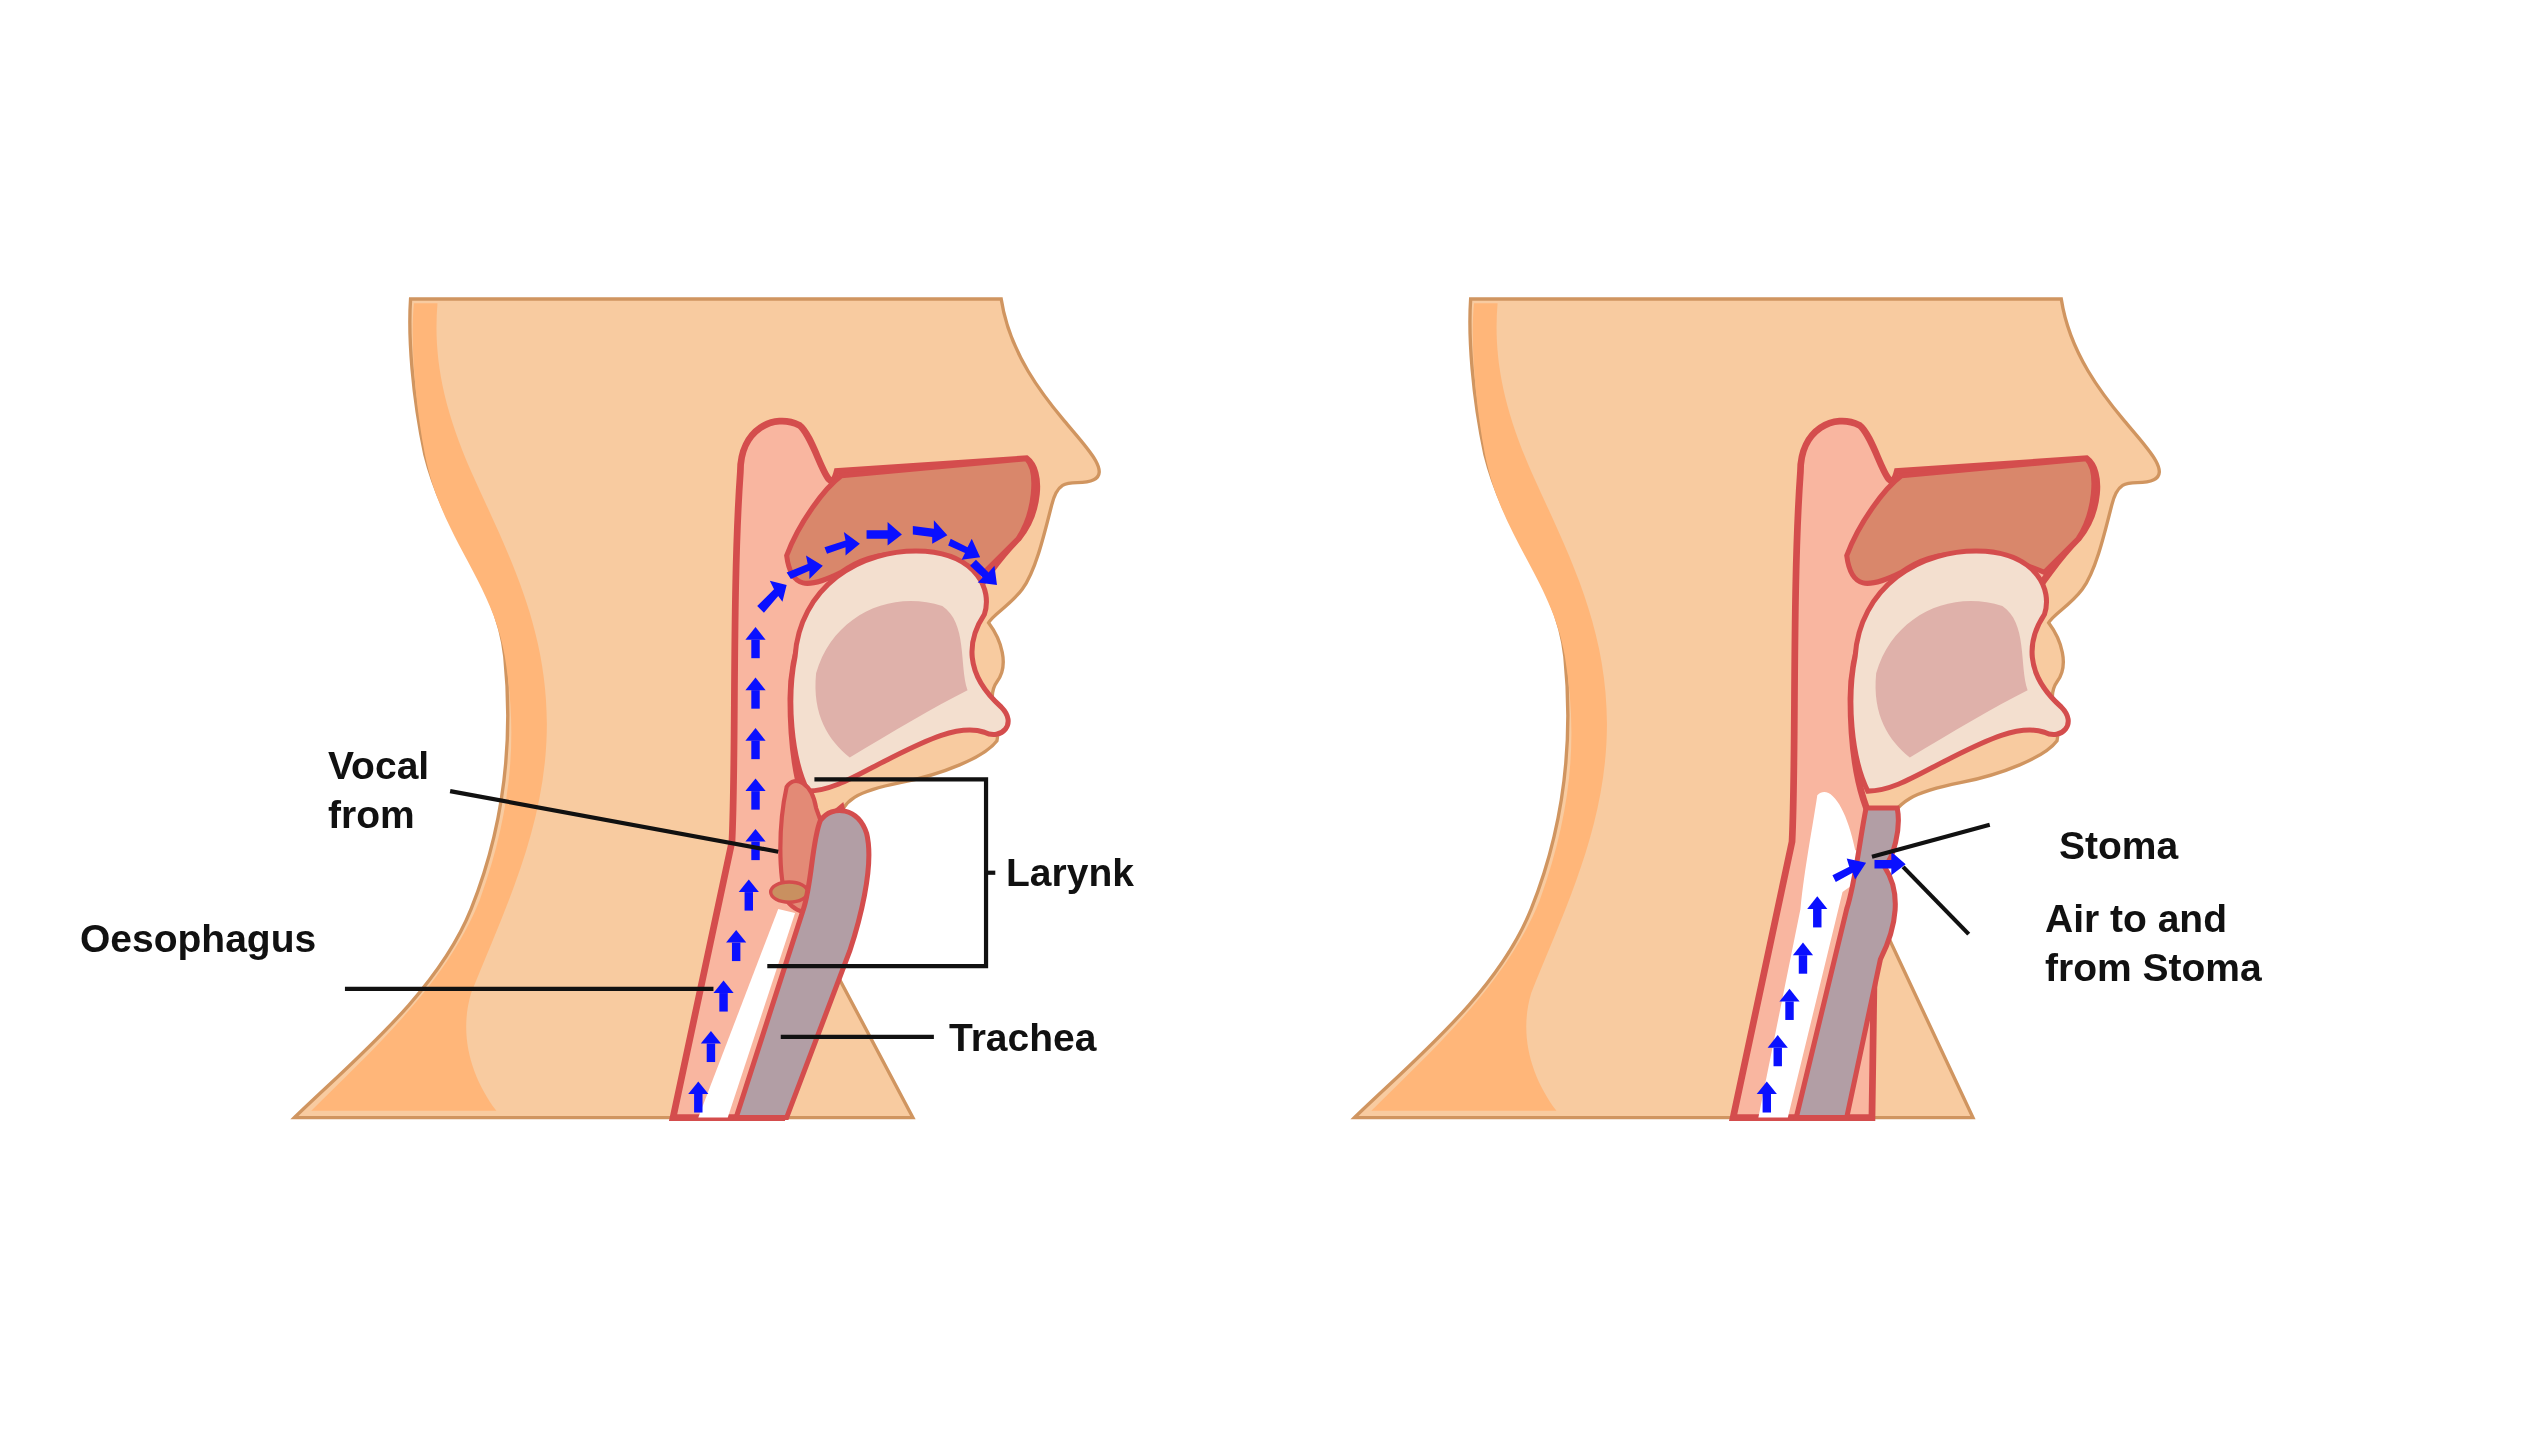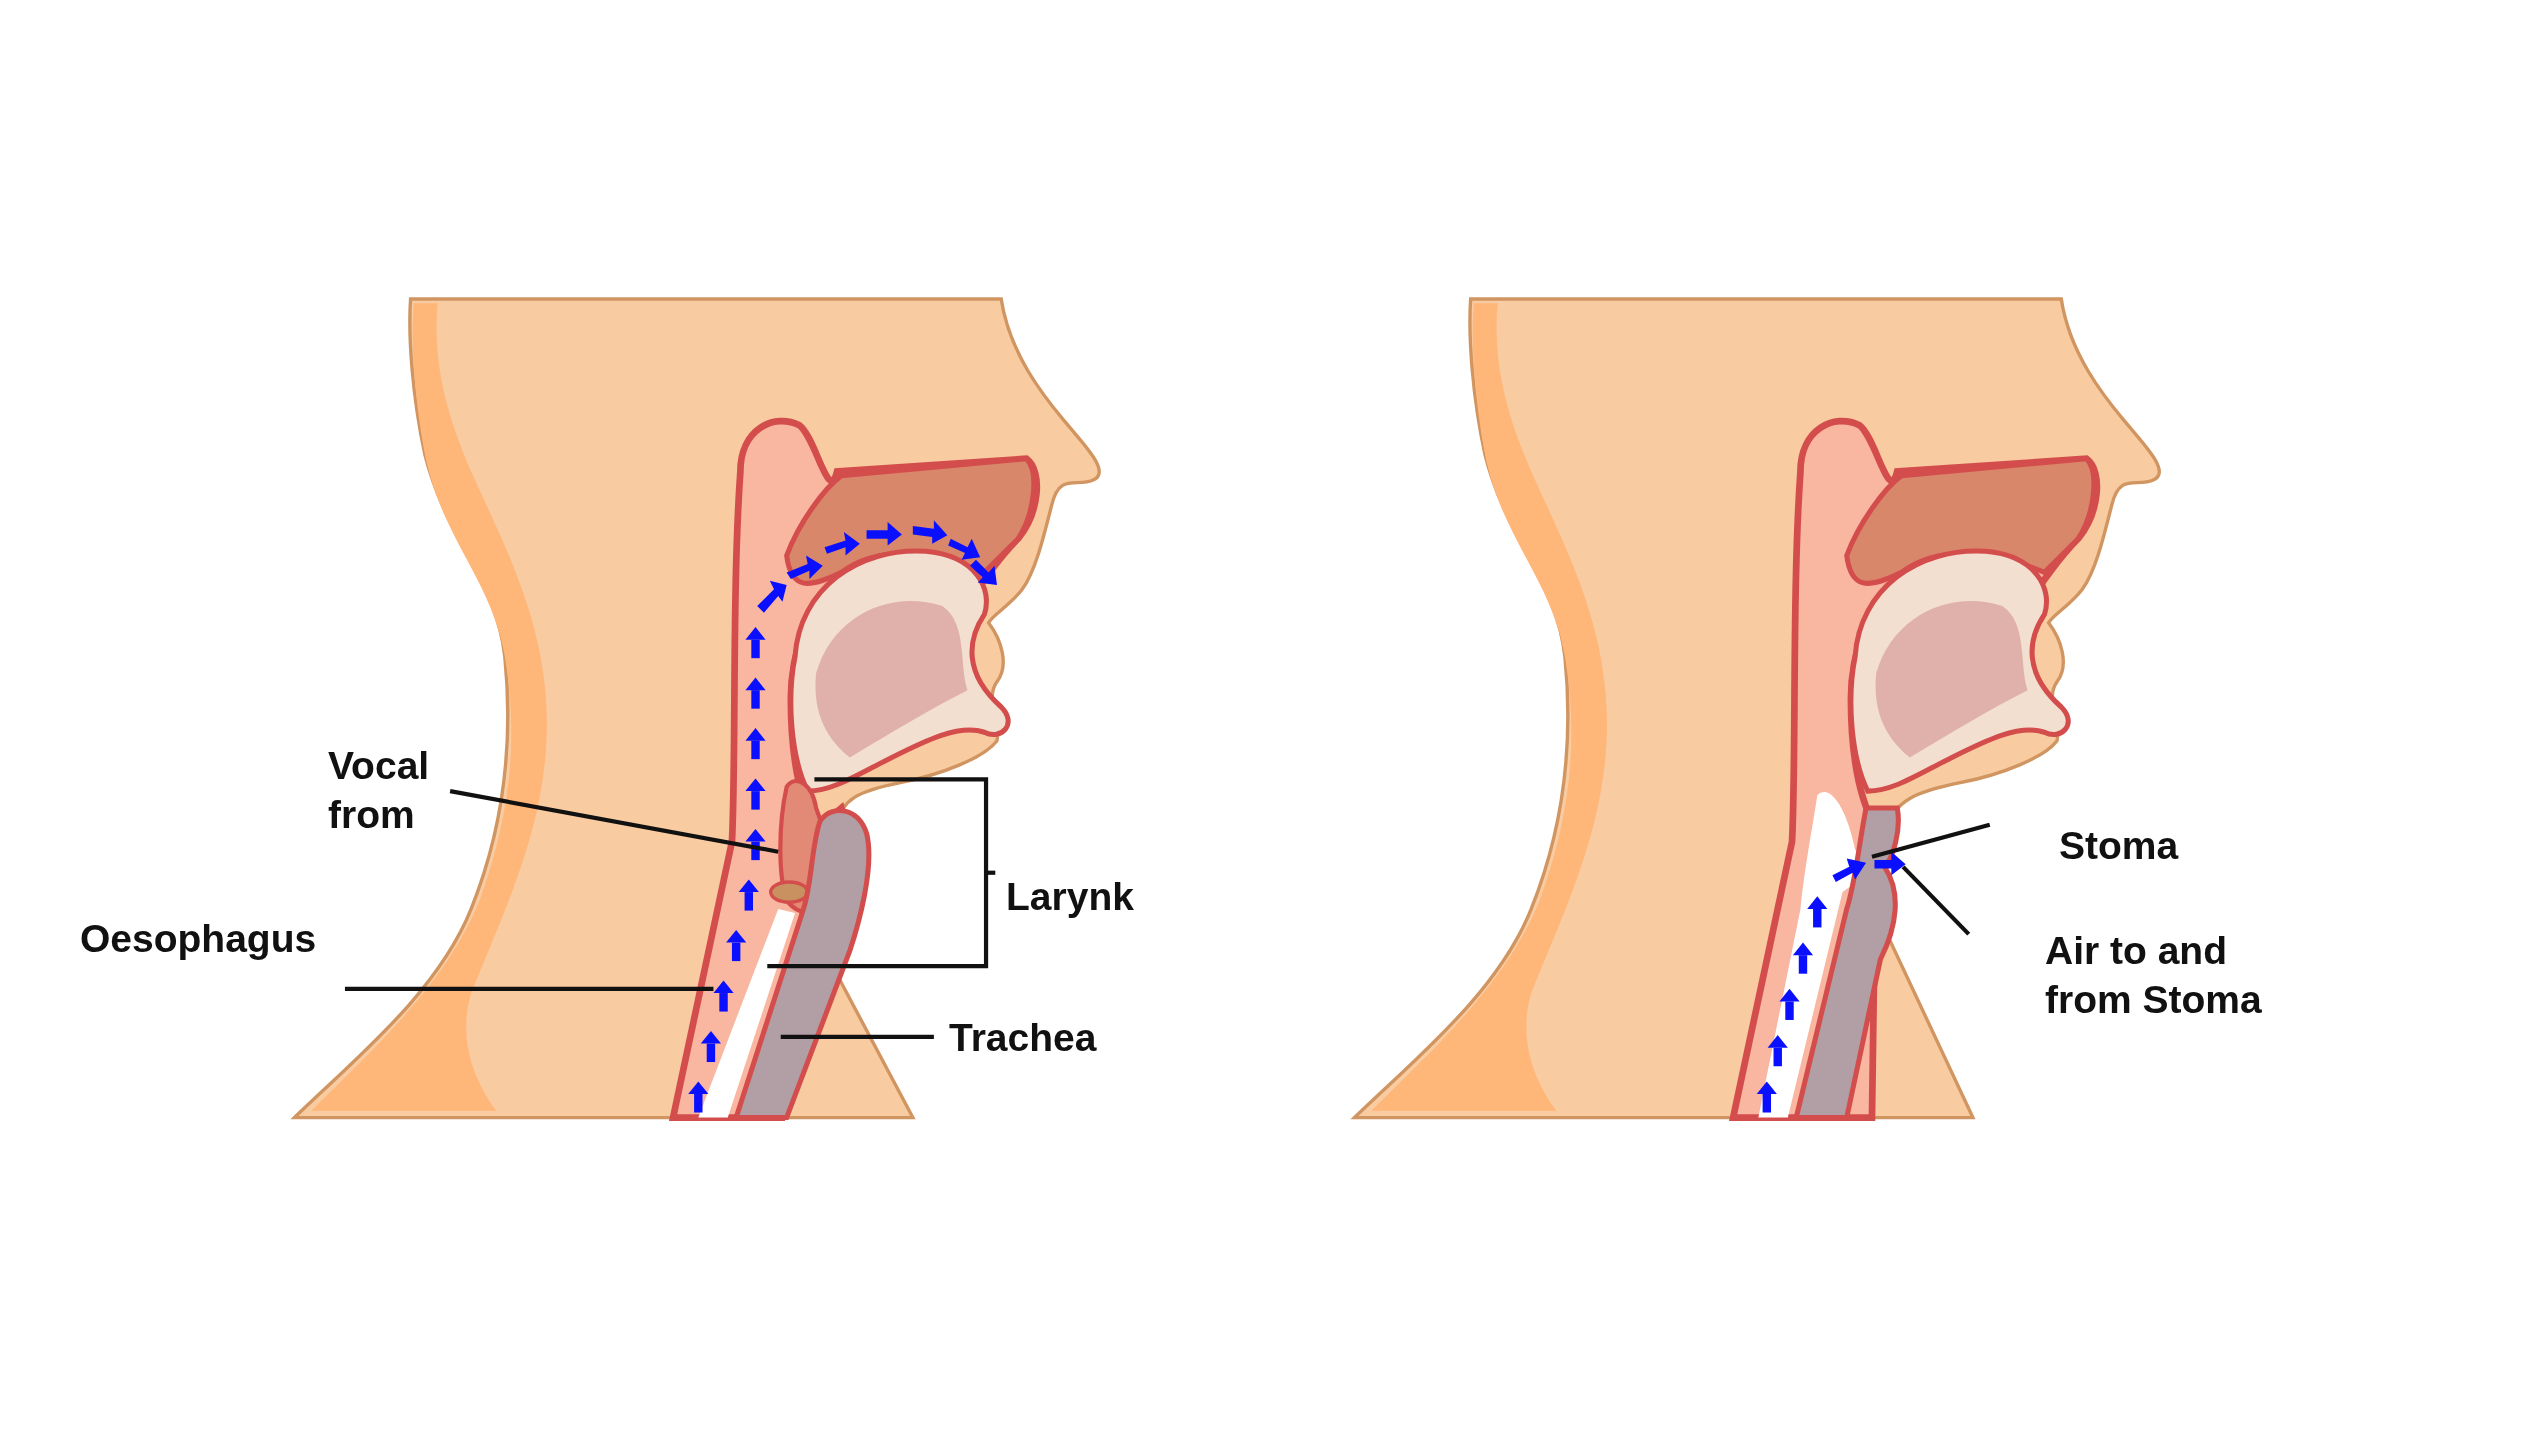--- a/index.html
+++ b/index.html
@@ -68,21 +68,21 @@
       <polyline points="968,926 1172,926 1172,1148 912,1148"></polyline>
       <line x1="1172" y1="1037" x2="1183" y2="1037"></line>
       <line x1="410" y1="1175" x2="848" y2="1175"></line>
       <line x1="928" y1="1232" x2="1110" y2="1232"></line>
     </g>
   </svg>
   <div class="label" style="left:328px;top:741px;">
     <span>Vocal</span>
     <span>from</span>
   </div>
-  <div class="label" style="left:1006px;top:872px;">
+  <div class="label" style="left:1006px;top:848px;">
     <span>Larynk</span>
   </div>
   <div class="label" style="left:80px;top:914px;">
     <span>Oesophagus</span>
   </div>
   <div class="label" style="left:949px;top:1013px;">
     <span>Trachea</span>
   </div>
 </div>
 
@@ -113,18 +113,18 @@
       </g>
       <g stroke="#111" stroke-width="5" fill="none">
         <line x1="965" y1="1018" x2="1105" y2="980"></line>
         <line x1="1002" y1="1030" x2="1080" y2="1110"></line>
       </g>
     </g>
   </svg>
   <div class="label" style="left:776px;top:821px;margin-left:21px;">
     <span>Stoma</span>
   </div>
-  <div class="label" style="left:783px;top:894px;margin-top:32px;">
+  <div class="label" style="left:783px;top:894px;">
     <span>Air to and</span>
     <span>from Stoma</span>
   </div>
 </div>
 
 
 </body></html>

